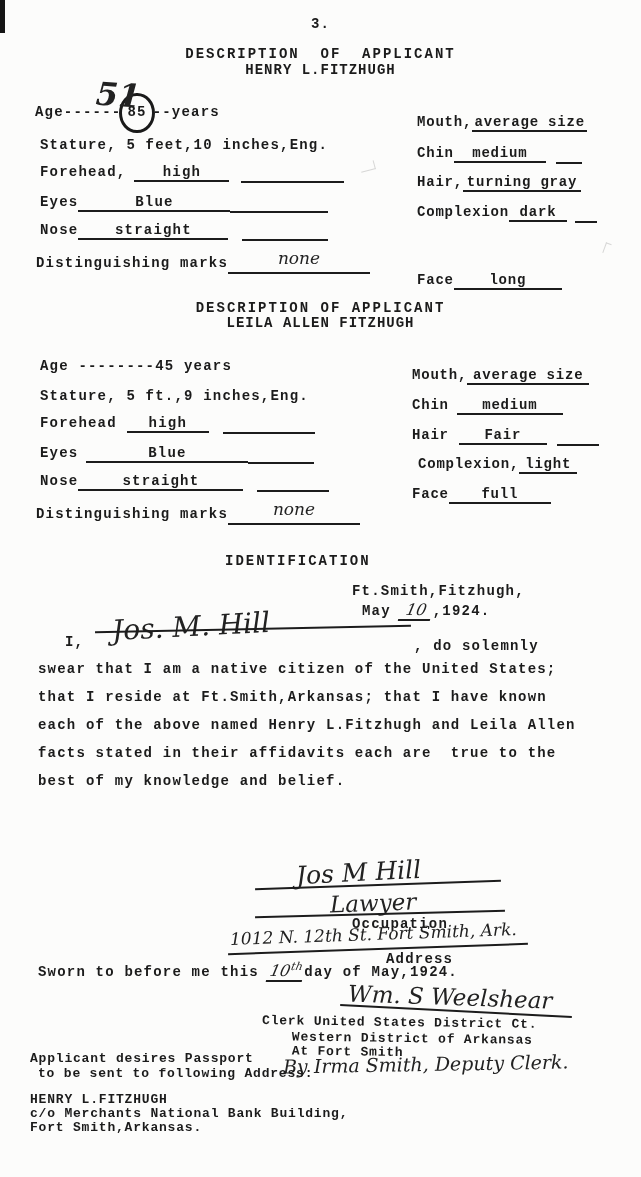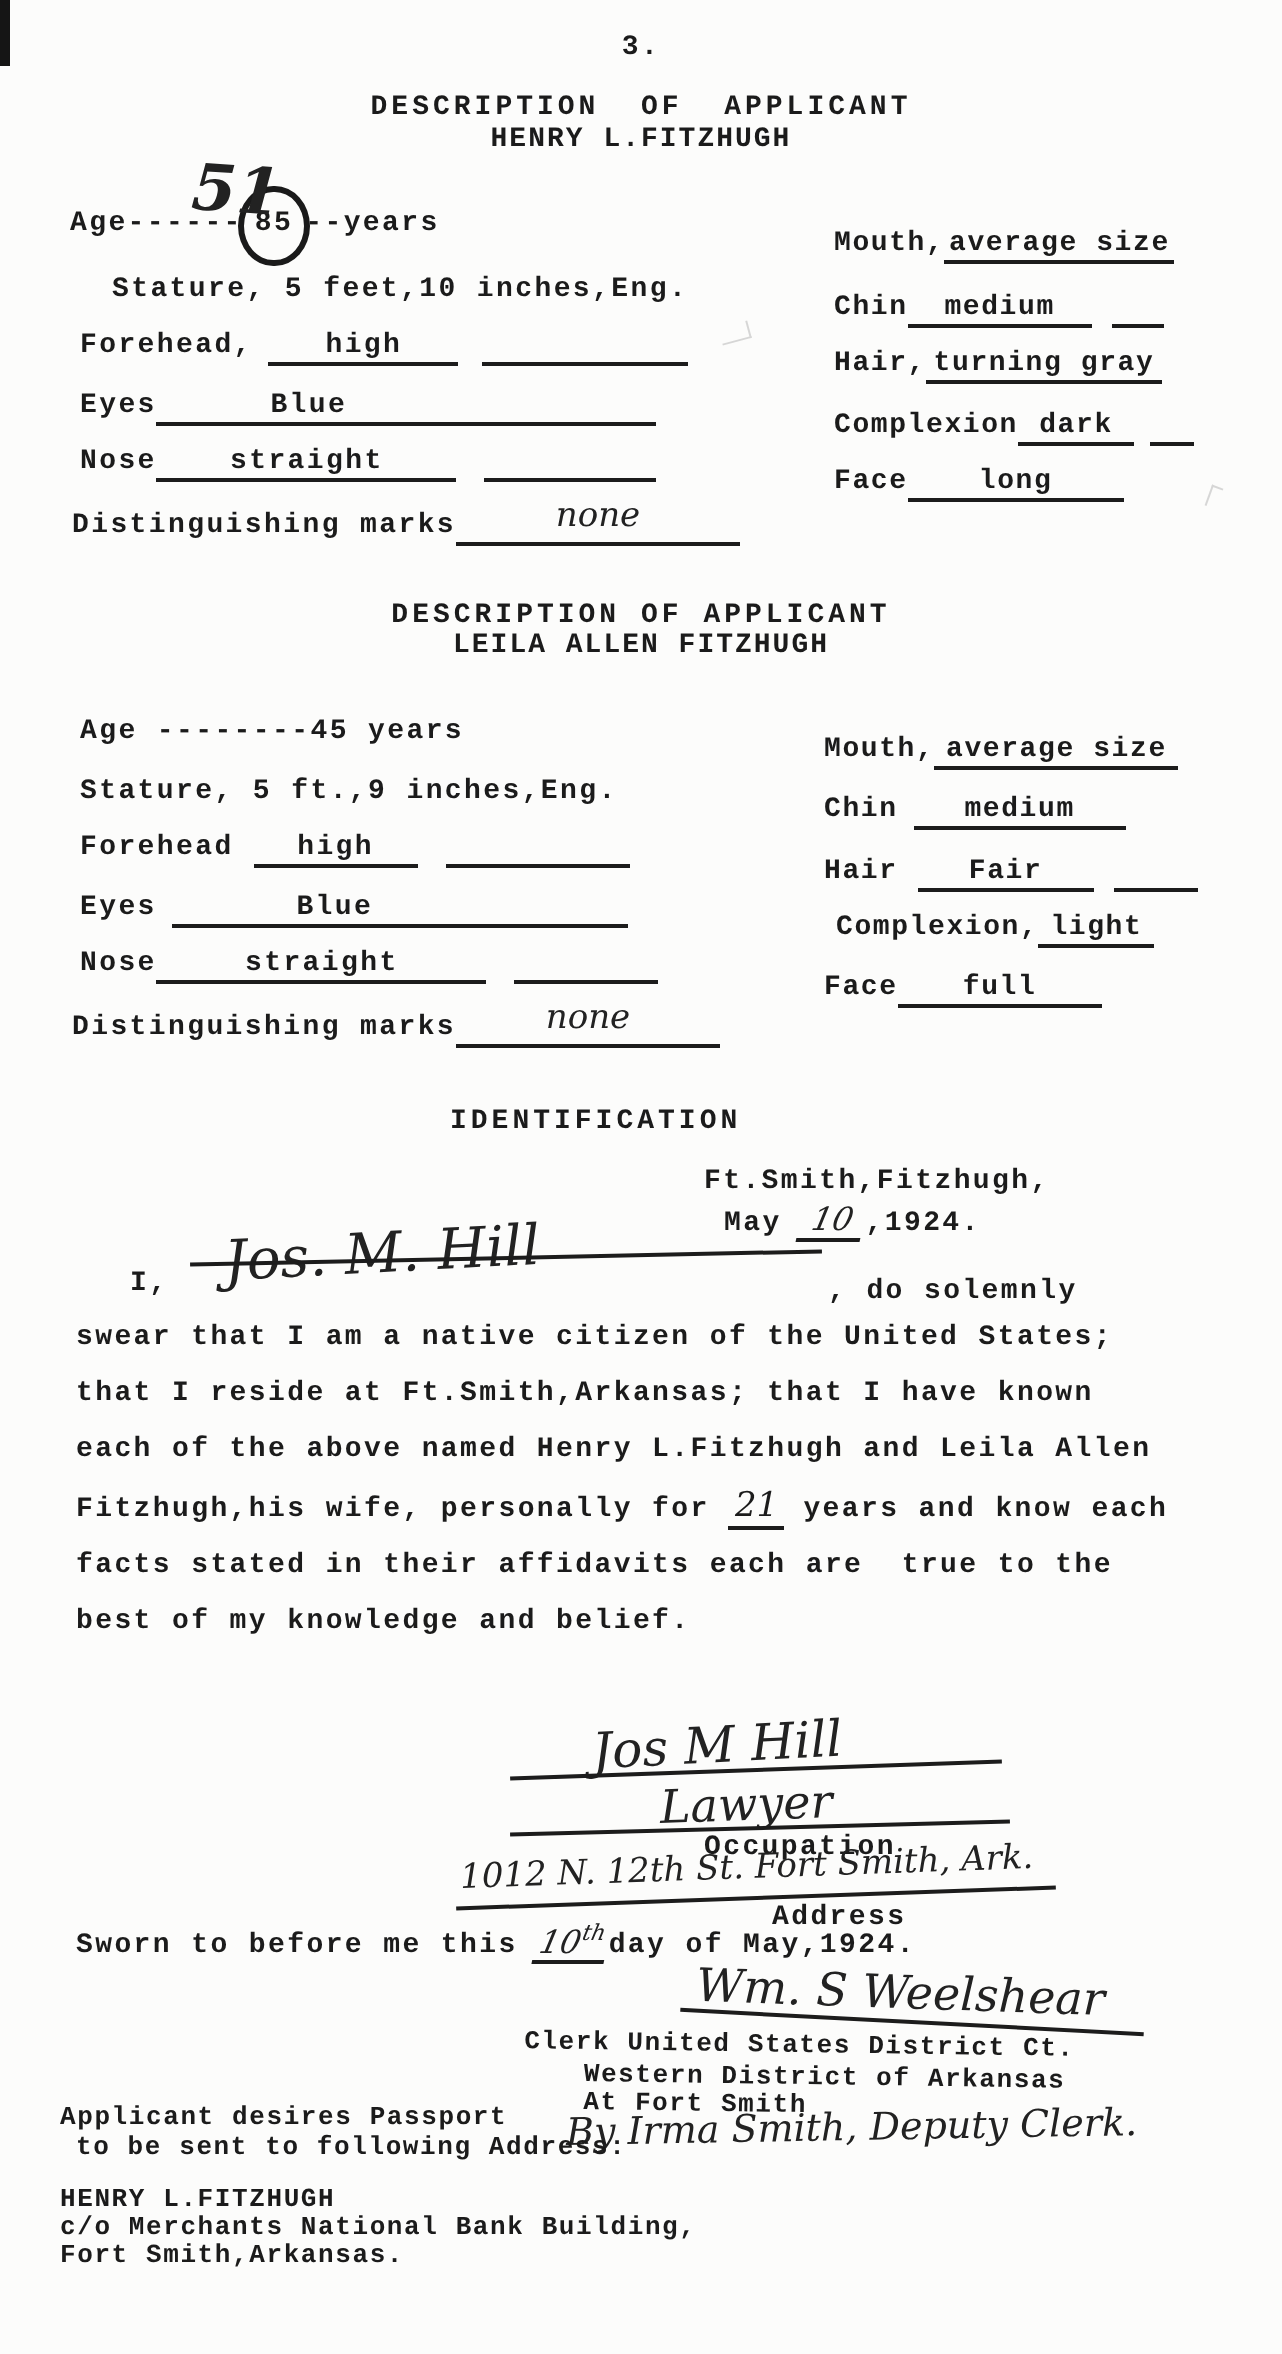--- a/index.html
+++ b/index.html
@@ -40,21 +40,21 @@
 <div class="abs center-block heading" style="top:46px;">DESCRIPTION  OF  APPLICANT</div>
 <div class="abs center-block typed" style="top:62px;letter-spacing:1px;">HENRY L.FITZHUGH</div>
 
 <div class="row" style="left:35px;top:103px;">
   <span class="typed">Age------</span>
     <span class="typed circle">85</span>
     <span class="typed">--years</span>
 </div>
 <div class="abs hand" style="left:96px;top:76px;font-size:32px;font-weight:700;transform:rotate(4deg);">51</div>
 
-<div class="row" style="left:56px;top:137px;">
+<div class="row" style="left:40px;top:137px;">
   <span class="typed">Stature, 5 feet,10 inches,Eng.</span>
 </div>
 
 <div class="row" style="left:40px;top:163px;">
   <span class="typed">Forehead,</span>
   <span class="gap" style="width:8px;"></span>
   <span class="seg typed" style="width:95px;">high</span>
   <span class="gap" style="width:12px;"></span>
   <span class="seg" style="width:103px;">&nbsp;</span>
 </div>
@@ -92,21 +92,21 @@
     <span class="seg typed" style="letter-spacing:0.8px;width:118px;">turning gray</span>
 </div>
 <div class="row" style="left:417px;top:203px;">
   <span class="typed" style="letter-spacing:0.8px;">Complexion</span>
   <span class="seg typed" style="letter-spacing:0.8px;width:58px;">dark</span>
   <span class="gap" style="width:8px;"></span>
   <span class="seg" style="width:22px;">&nbsp;</span>
 </div>
 <div class="row" style="left:417px;top:233px;">
   <span class="typed" style="letter-spacing:0.8px;">Face</span>
-  <span class="seg typed" style="letter-spacing:0.8px;width:108px;">long</span>
+  <span class="seg typed" style="letter-spacing:0.8px;width:108px;margin-top:39px;">long</span>
 </div>
 
 <div class="abs center-block heading" style="top:300px;">DESCRIPTION OF APPLICANT</div>
 <div class="abs center-block typed" style="top:315px;letter-spacing:1px;">LEILA ALLEN FITZHUGH</div>
 
 <div class="row" style="left:40px;top:358px;">
   <span class="typed">Age --------45 years</span>
 </div>
 <div class="row" style="left:40px;top:388px;">
   <span class="typed">Stature, 5 ft.,9 inches,Eng.</span>
@@ -172,21 +172,20 @@
 
 <div class="abs typed" style="left:65px;top:634px;">I,</div>
 <div class="abs hand" style="left:112px;top:610px;font-size:28px;transform:rotate(-3deg);">Jos. M. Hill</div>
 <div class="line" style="left:95px;top:628px;width:316px;transform:rotate(-1.2deg);"></div>
 <div class="abs typed" style="left:414px;top:638px;">, do solemnly</div>
 
 <div class="abs para" style="left:38px;top:655px;">
   <div class="typed">swear that I am a native citizen of the United States;</div>
   <div class="typed">that I reside at Ft.Smith,Arkansas; that I have known</div>
   <div class="typed">each of the above named Henry L.Fitzhugh and Leila Allen</div>
-  <div><span class="typed">Fitzhugh,his wife, personally for </span><span class="hand-inline">21</span><span class="typed"> years and know each</span></div>
   <div class="typed">facts stated in their affidavits each are  true to the</div>
   <div class="typed">best of my knowledge and belief.</div>
 </div>
 
 <div class="abs hand" style="left:296px;top:858px;font-size:25px;transform:rotate(-3deg);">Jos M Hill</div>
 <div class="line" style="left:255px;top:884px;width:246px;transform:rotate(-2deg);"></div>
 <div class="abs hand" style="left:330px;top:890px;font-size:23px;transform:rotate(-2deg);">Lawyer</div>
 <div class="line" style="left:255px;top:913px;width:250px;transform:rotate(-1.5deg);"></div>
 <div class="abs typed" style="left:352px;top:916px;">Occupation</div>
 <div class="abs hand" style="left:230px;top:924px;font-size:17px;transform:rotate(-2deg);">1012 N. 12th St. Fort Smith, Ark.</div>

